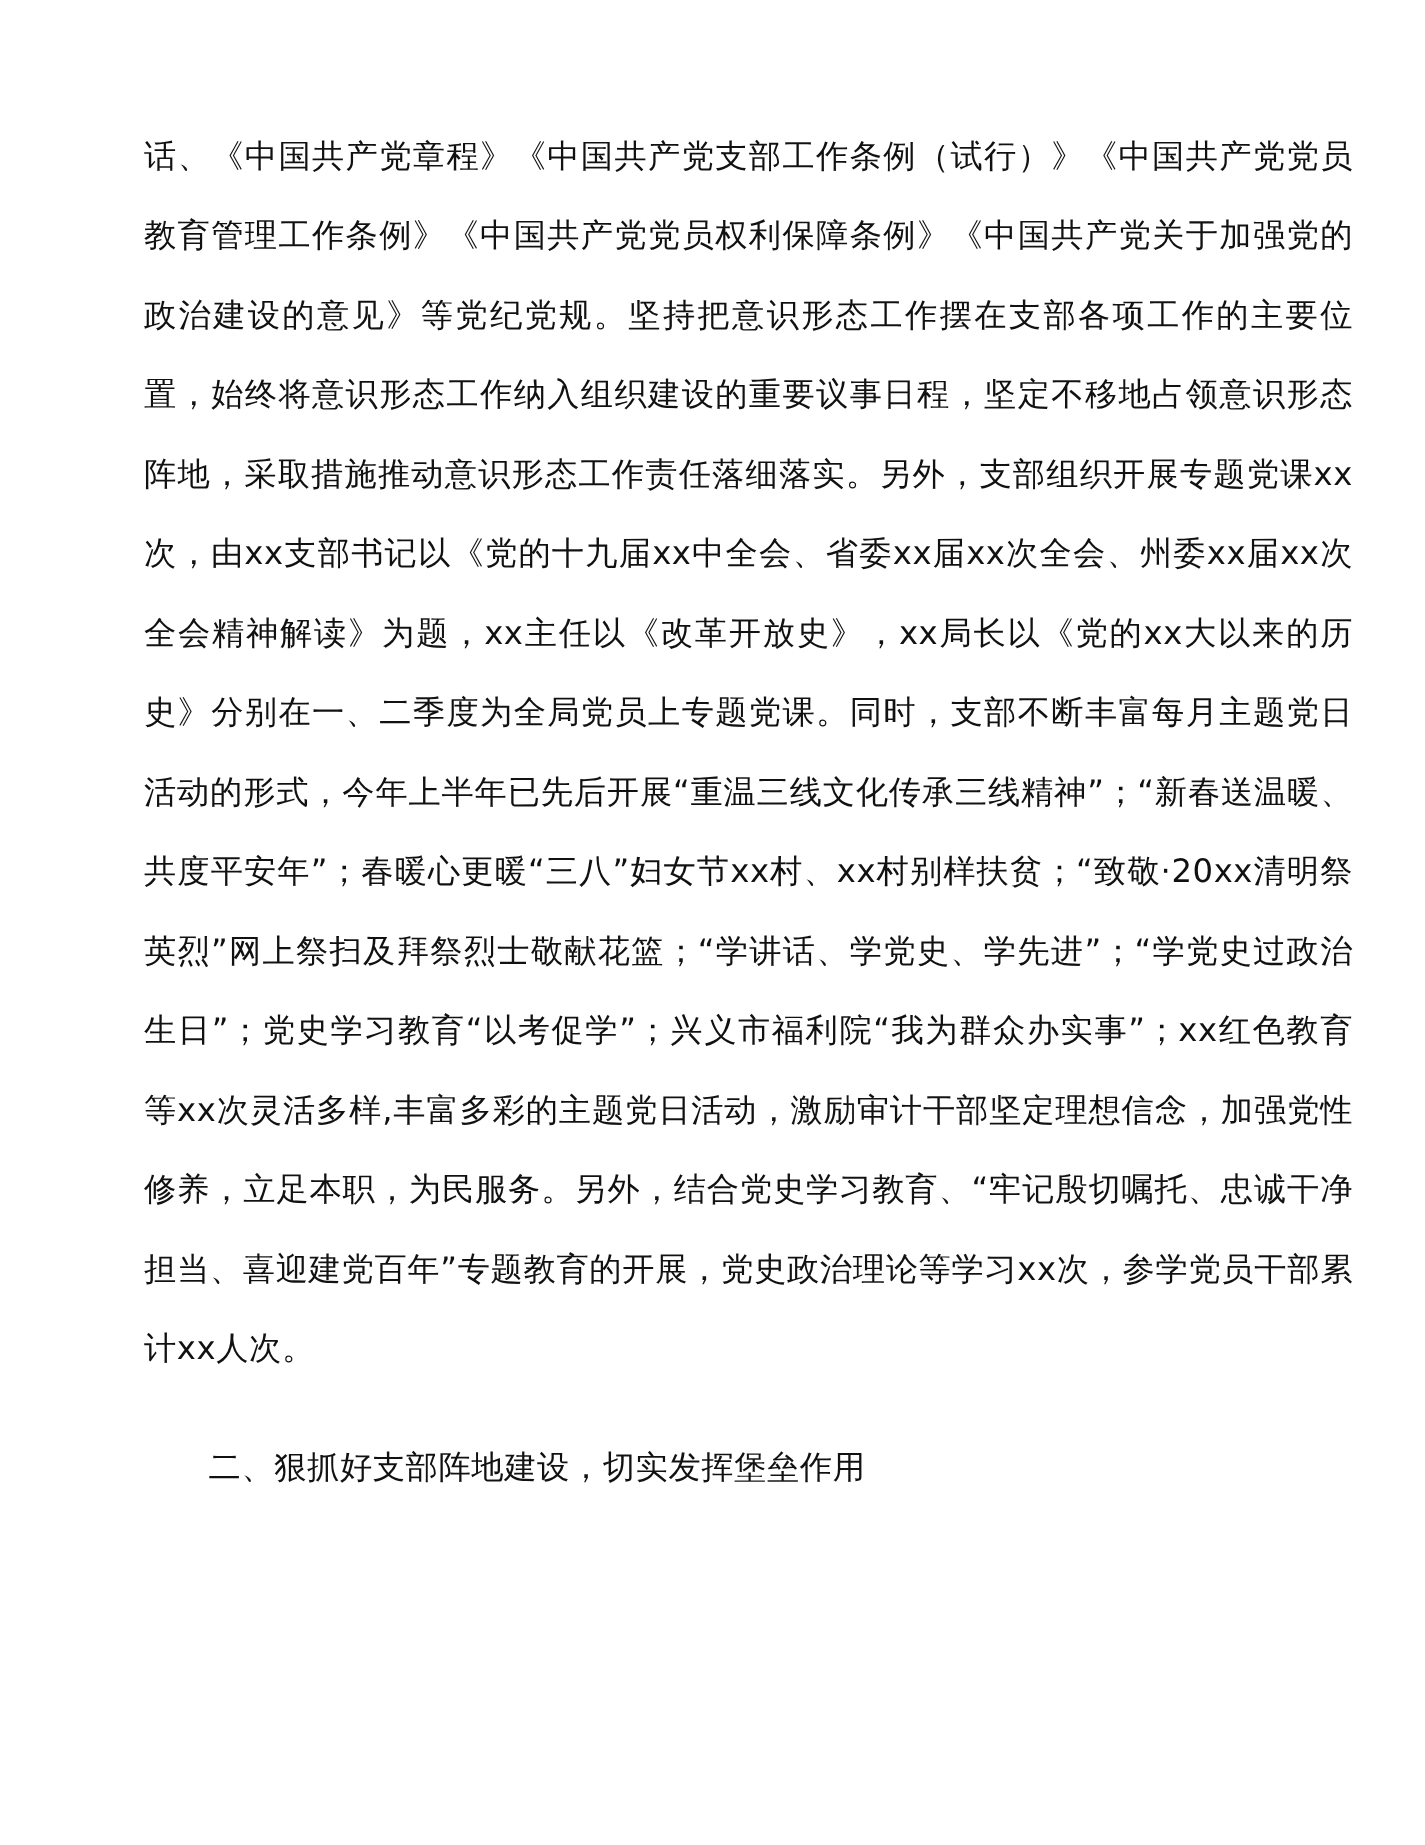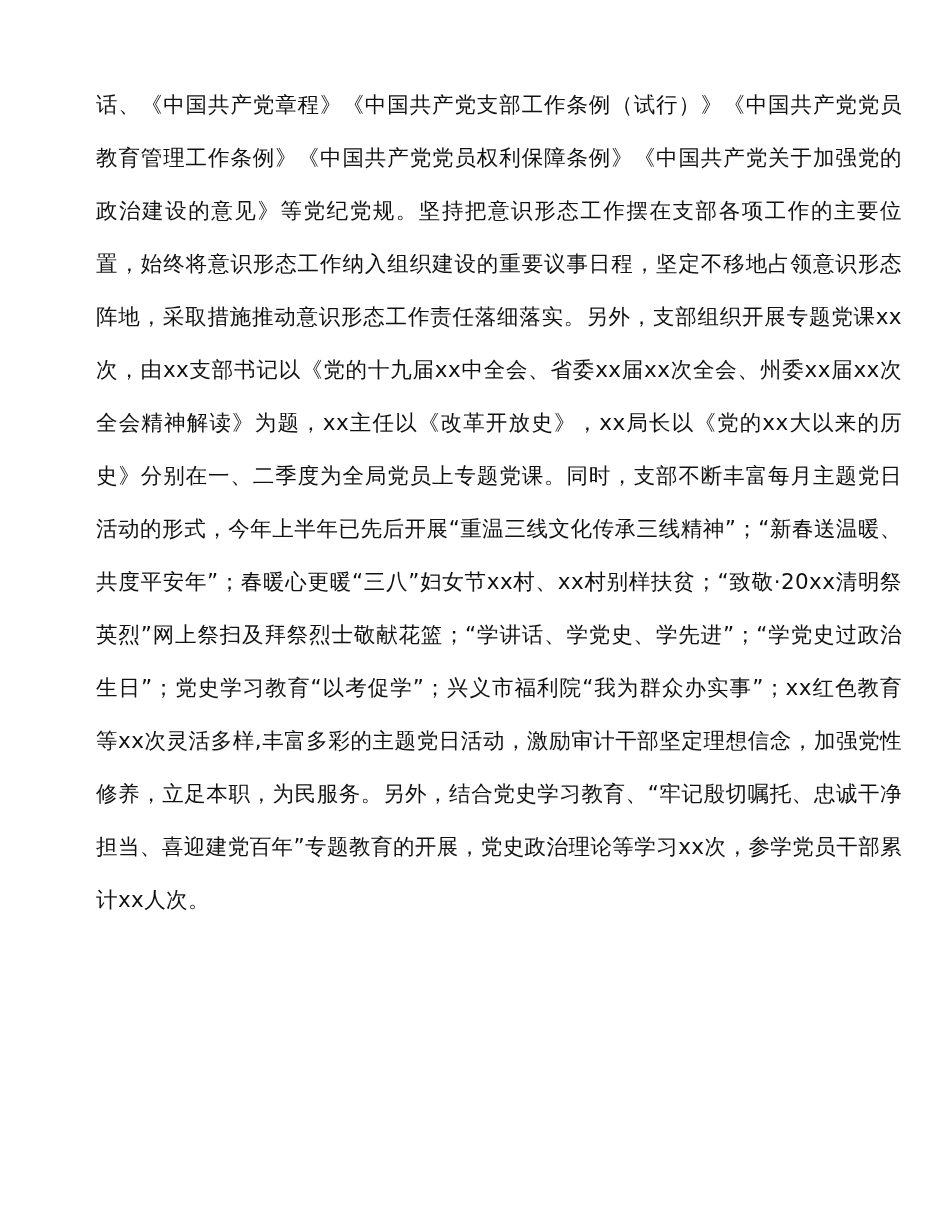--- a/index.html
+++ b/index.html
@@ -42,14 +42,15 @@
     height: 26px;
   }
 </style>
 </head>
 <body>
 
 <div class="page">
   <div class="doc-body">
     <p class="para">话、《中国共产党章程》《中国共产党支部工作条例（试行）》《中国共产党党员教育管理工作条例》《中国共产党党员权利保障条例》《中国共产党关于加强党的政治建设的意见》等党纪党规。坚持把意识形态工作摆在支部各项工作的主要位置，始终将意识形态工作纳入组织建设的重要议事日程，坚定不移地占领意识形态阵地，采取措施推动意识形态工作责任落细落实。另外，支部组织开展专题党课xx次，由xx支部书记以《党的十九届xx中全会、省委xx届xx次全会、州委xx届xx次全会精神解读》为题，xx主任以《改革开放史》，xx局长以《党的xx大以来的历史》分别在一、二季度为全局党员上专题党课。同时，支部不断丰富每月主题党日活动的形式，今年上半年已先后开展“重温三线文化传承三线精神”；“新春送温暖、共度平安年”；春暖心更暖“三八”妇女节xx村、xx村别样扶贫；“致敬·20xx清明祭英烈”网上祭扫及拜祭烈士敬献花篮；“学讲话、学党史、学先进”；“学党史过政治生日”；党史学习教育“以考促学”；兴义市福利院“我为群众办实事”；xx红色教育等xx次灵活多样,丰富多彩的主题党日活动，激励审计干部坚定理想信念，加强党性修养，立足本职，为民服务。另外，结合党史学习教育、“牢记殷切嘱托、忠诚干净担当、喜迎建党百年”专题教育的开展，党史政治理论等学习xx次，参学党员干部累计xx人次。</p>
     <div class="spacer"></div>
+    <p class="heading-para">二、狠抓好支部阵地建设，切实发挥堡垒作用</p>
   </div>
 </div>
 
 </body></html>

